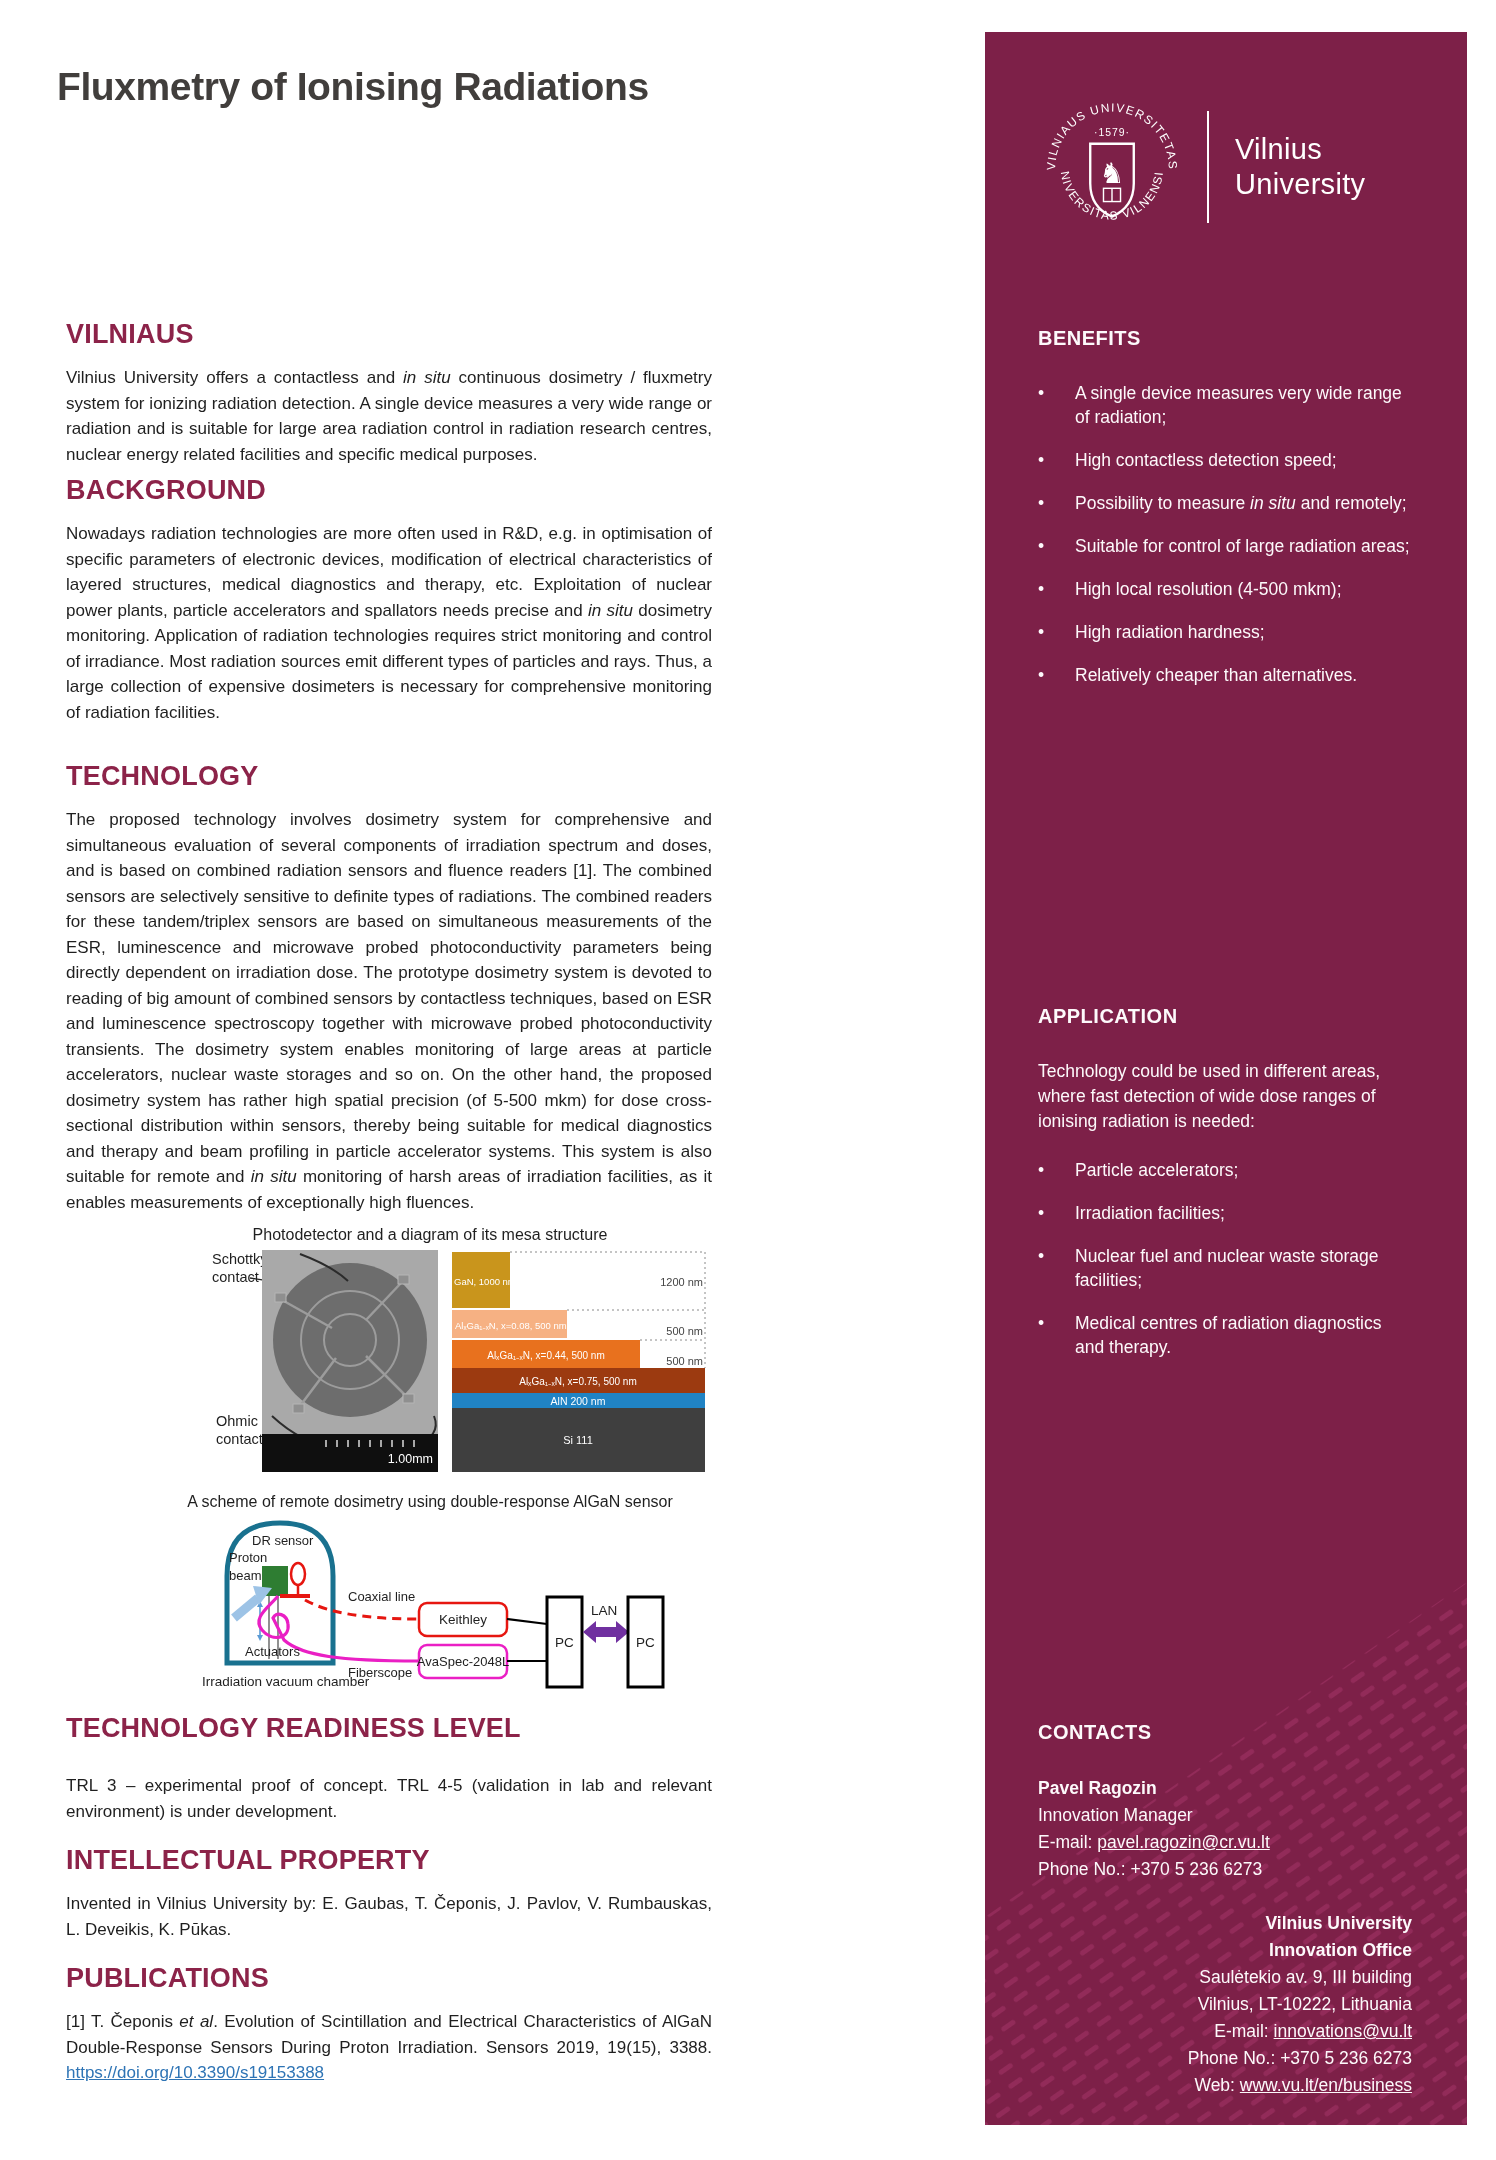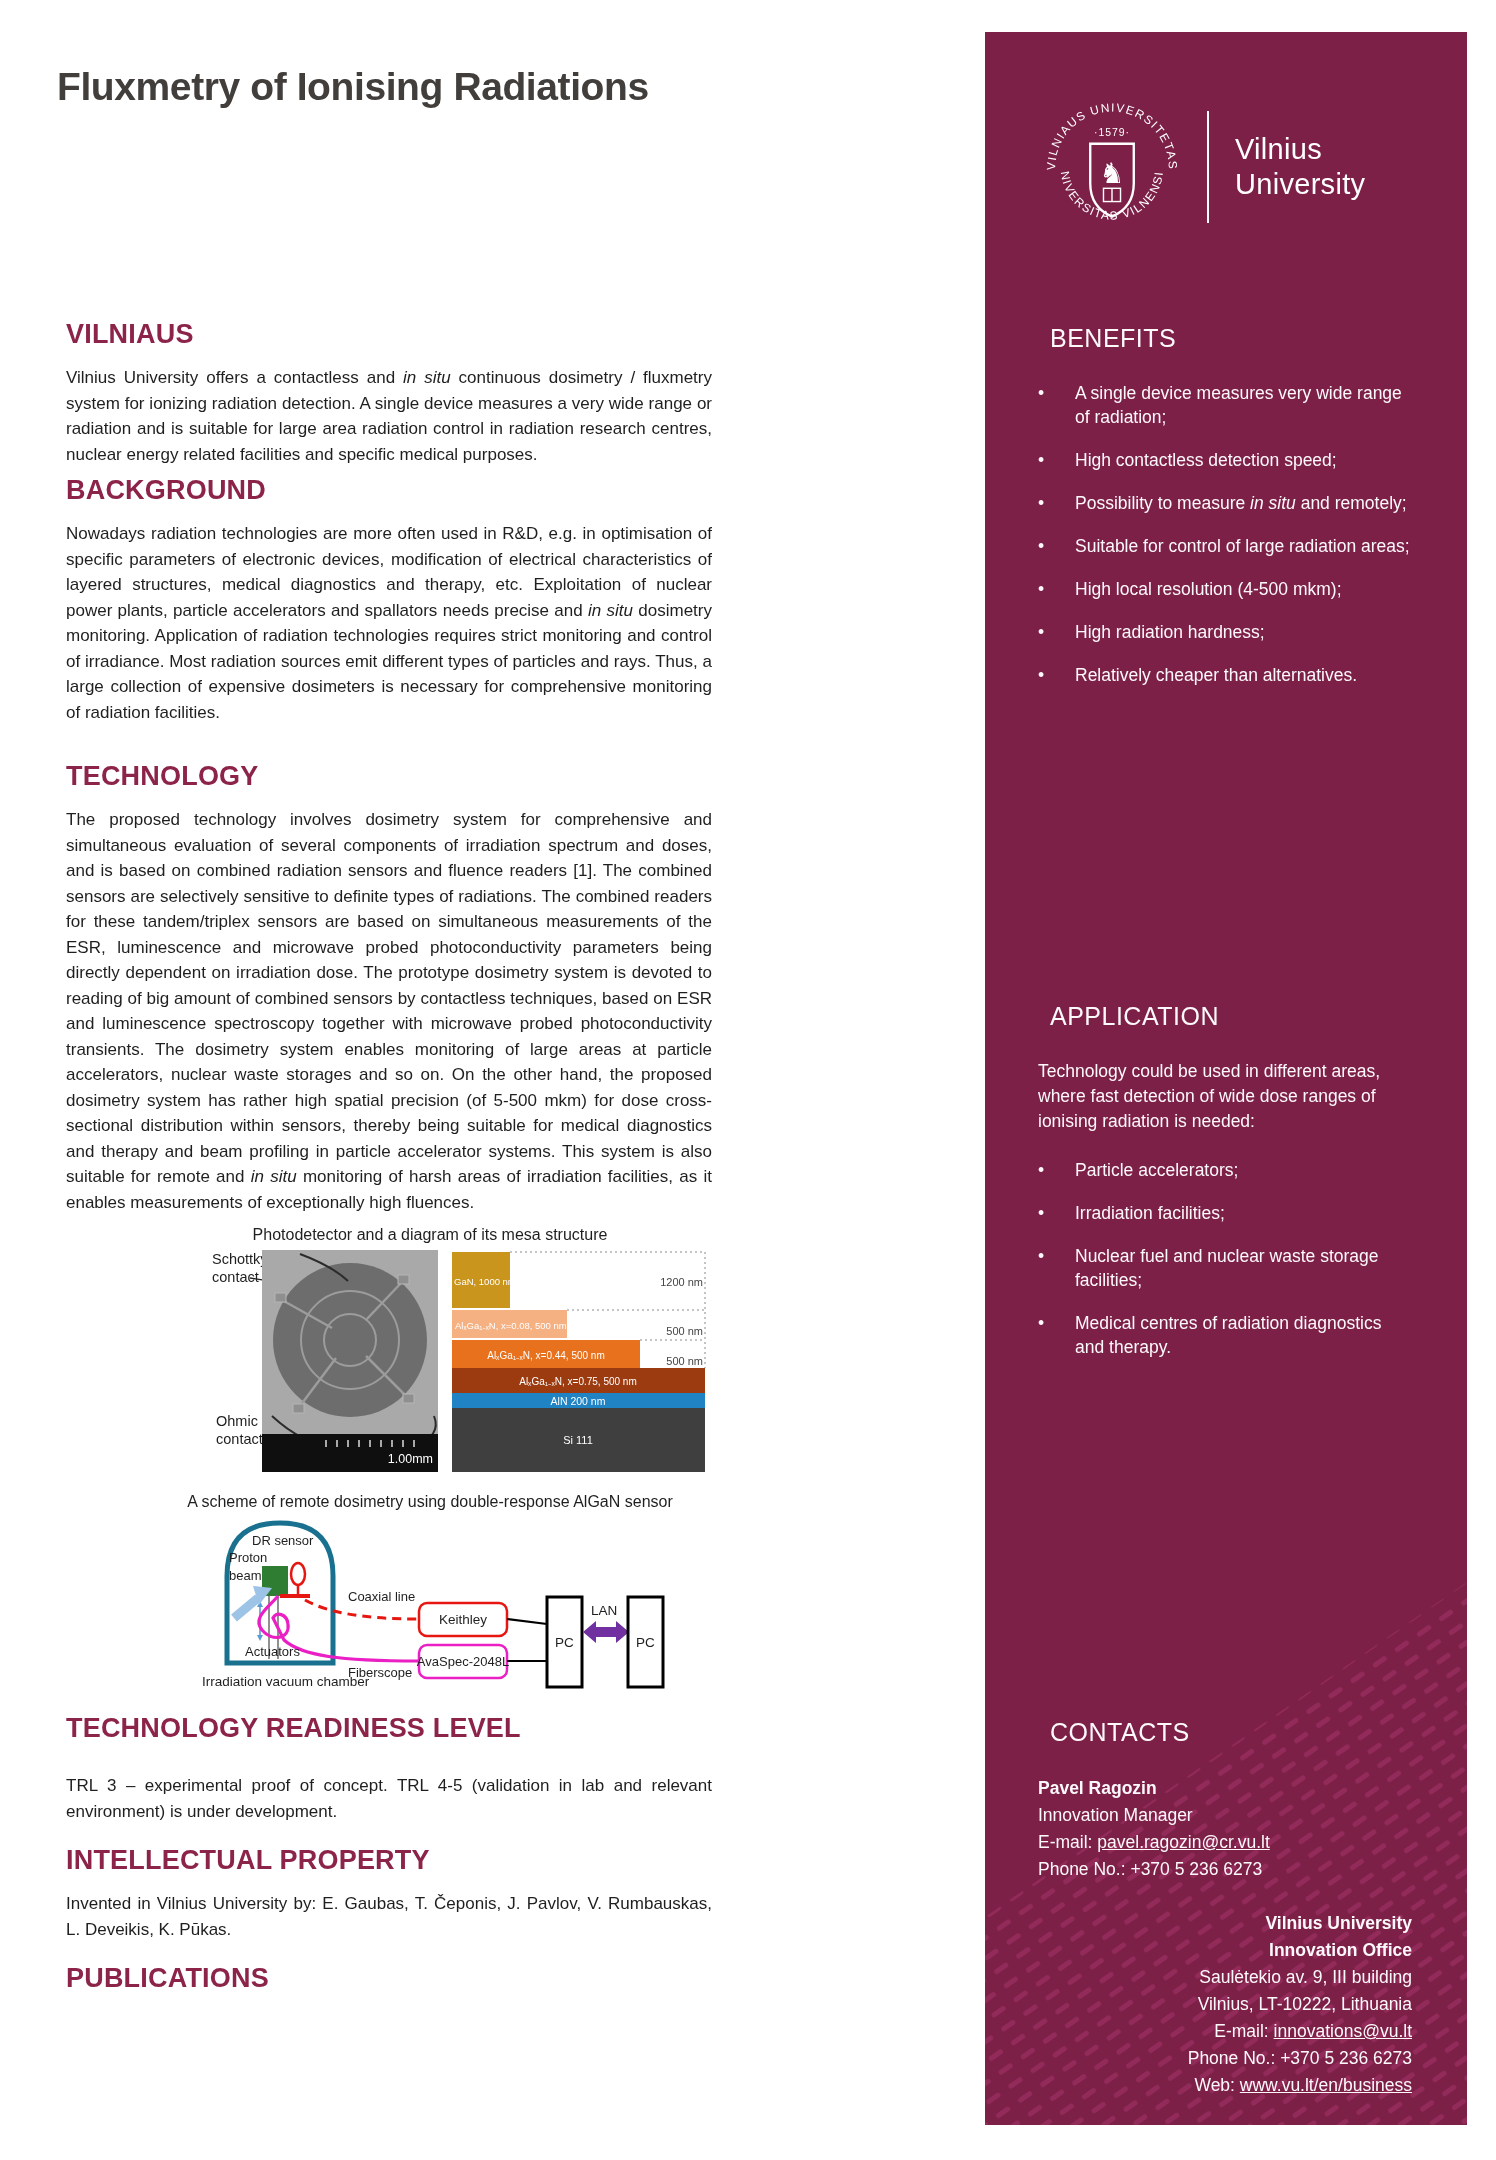--- a/index.html
+++ b/index.html
@@ -20,21 +20,21 @@
   .figsvg{position:absolute;left:150px;}
   .figsvg text{font-family:"Liberation Sans",sans-serif;}
   .subtx{font-family:"DejaVu Sans",sans-serif;}
   
   .sidebar{position:absolute;left:985px;top:32px;width:482px;height:2093px;
       background:#7d2048;color:#fff;}
   .logo-row{position:absolute;top:56px;left:56px;display:flex;align-items:center;}
   .logo-divider{width:2px;height:112px;background:#fff;margin:0 26px 0 24px;}
   .wordmark{font-size:29px;line-height:35px;font-weight:normal;letter-spacing:0.3px;}
   .sb-block{position:absolute;left:53px;right:55px;}
-  .sb-block h3{margin:0 12px 26px;font-size:25px;line-height:33px;font-weight:normal;letter-spacing:0.5px;color:#fdf9fb;}
+  .sb-block h3{margin:0 0 26px;font-size:20px;line-height:33px;font-weight:bold;letter-spacing:0.5px;color:#fdf9fb;}
   .sb-block p.intro{margin:0 0 24px;font-size:17.5px;line-height:25px;color:#fdf9fb;}
   .sb-list{list-style:none;margin:0;padding:0;}
   .sb-list li{display:flex;margin-bottom:19px;font-size:17.5px;line-height:24px;color:#fdf9fb;}
   .sb-list .b{width:37px;flex:none;}
   .contact-line{margin:0;font-size:17.5px;line-height:27px;color:#fdf9fb;}
   .contact-line.bold{font-weight:bold;}
   .office{margin-top:27px;text-align:right;}
   .sidebar a{color:#fdf9fb;text-decoration:underline;}
   .pattern-svg{position:absolute;left:0;top:1460px;}
 </style>
@@ -182,20 +182,21 @@
     <p>TRL 3 – experimental proof of concept. TRL 4-5 (validation in lab and relevant environment) is under development.</p>
   </div>
 
   <div class="sec" style="top:1844px;">
     <h2>INTELLECTUAL PROPERTY</h2>
     <p>Invented in Vilnius University by: E. Gaubas, T. Čeponis, J. Pavlov, V. Rumbauskas, L. Deveikis, K. Pūkas.</p>
   </div>
 
   <div class="sec" style="top:1962px;">
     <h2>PUBLICATIONS</h2>
+    <p><span>[1] T. Čeponis </span><i>et al</i><span>. Evolution of Scintillation and Electrical Characteristics of AlGaN Double-Response Sensors During Proton Irradiation. Sensors 2019, 19(15), 3388. </span><a class="doi" href="#">https://doi.org/10.3390/s19153388</a></p>
   </div>
 
   <div class="sidebar">
 
     <svg class="pattern-svg" width="482" height="633" viewBox="0 0 482 633">
       <defs>
         <pattern id="dashp" width="27" height="17" patternUnits="userSpaceOnUse" patternTransform="rotate(-35)">
           <rect x="2" y="6" width="16" height="5" rx="2.5" fill="#9d3263" fill-opacity="0.65"></rect>
         </pattern>
       </defs>

